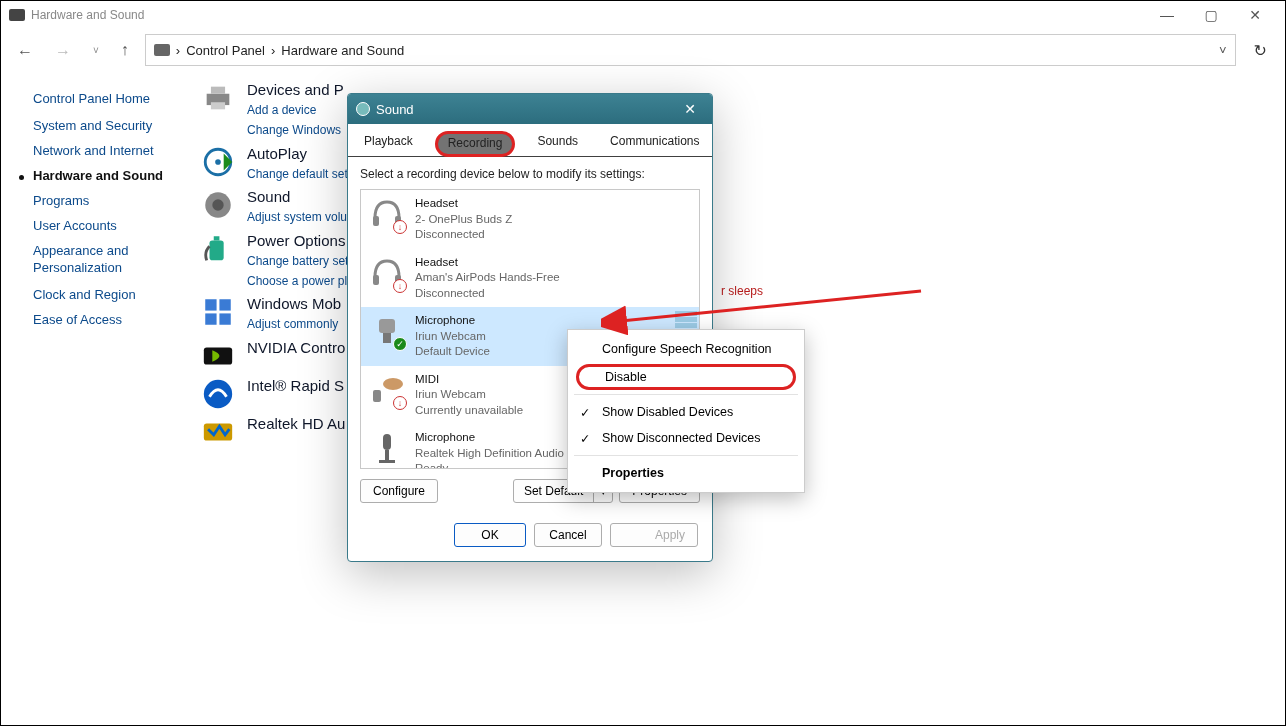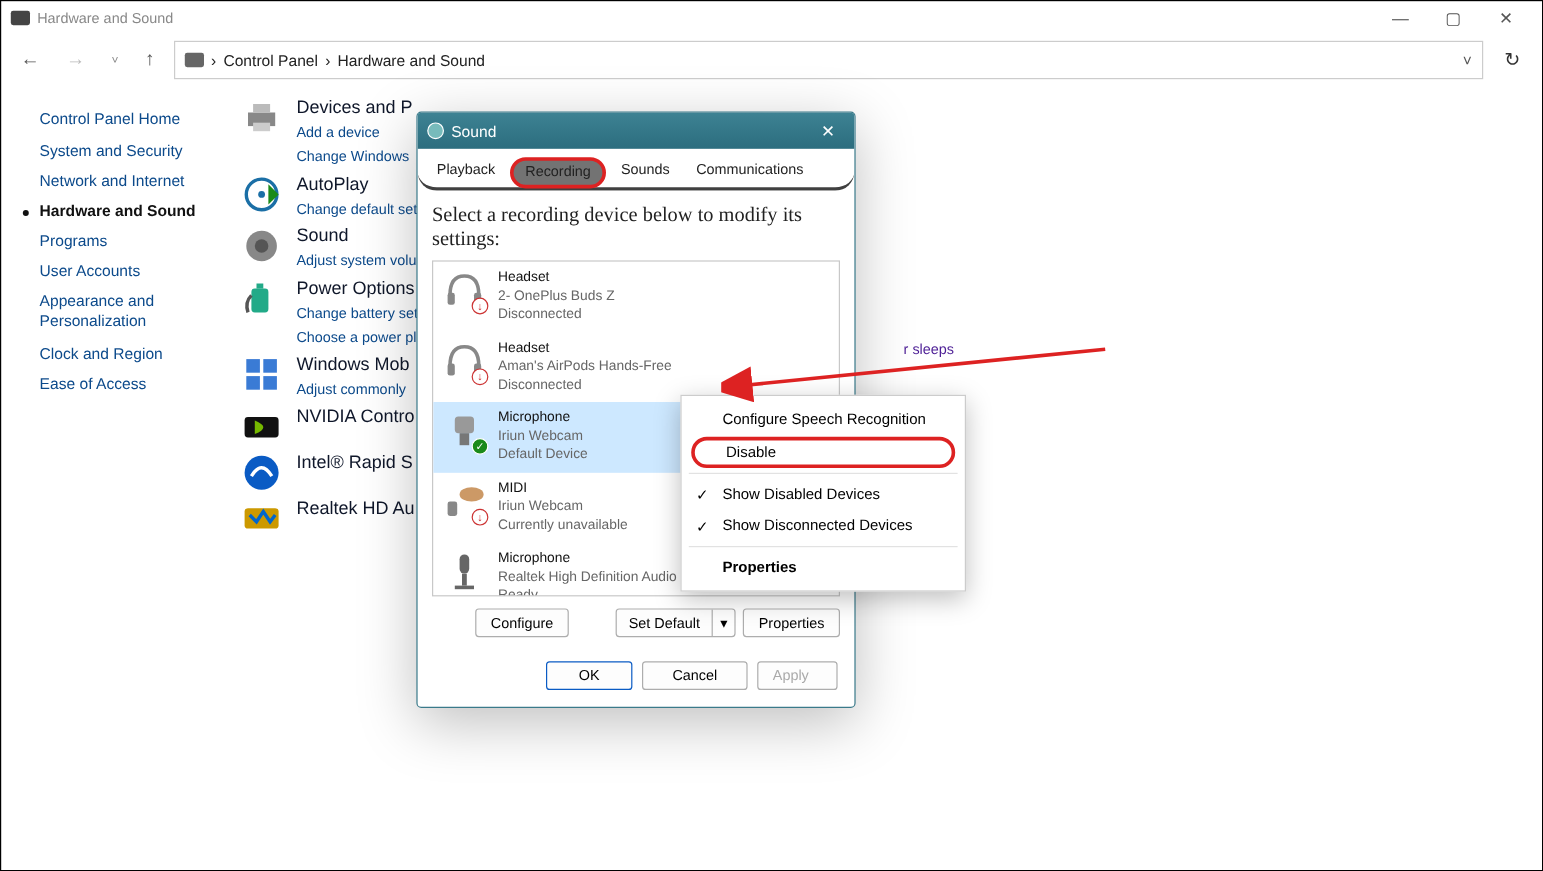--- a/index.html
+++ b/index.html
@@ -24,48 +24,48 @@
   .leftnav .item.active { color:#111; font-weight:600; position:relative;}
   .leftnav .item.active::before { content:""; position:absolute; left:-14px; top:7px; width:5px; height:5px; background:#111; border-radius:50%;}
   
   .main { padding-top:10px; font-size:13px;}
   .cat { display:flex; gap:12px; margin-bottom:4px; align-items:flex-start;}
   .cat-icon { width:34px; height:34px; display:flex; align-items:center; justify-content:center; color:#1b6fa6; flex-shrink:0;}
   .cat-body {}
   .cat-title { color:#0f172a; font-size:15px; margin-bottom:2px;}
   .cat-links { color:#0c4a8b; font-size:12px; line-height:1.7;}
   .cat-links span { display:block;}
-  .extra-blue { color:#4c1d95; font-size:12px; position:absolute; left:752px; top:283px;}
+  .extra-blue { color:#b91c1c; font-size:12px; position:absolute; left:720px; top:283px;}
   
   .dialog { position:absolute; top:92px; left:346px; width:366px; background:#fff; border:1px solid #3a7a8a; box-shadow:0 12px 48px rgba(0,0,0,0.25); border-radius:4px; overflow:hidden;}
   .dlg-title { background:linear-gradient(#3d8293,#2c6d7e); color:#fff; font-size:13px; height:30px; display:flex; align-items:center; padding:0 8px;}
   .dlg-title .close { margin-left:auto; color:#fff; font-size:14px; width:28px; text-align:center;}
   .dlg-title .snd-icon { width:14px; height:14px; border:1px solid #fff; border-radius:50%; margin-right:6px; display:inline-block; background:#7bb;}
-  .tabs { display:flex; font-size:12px; border-bottom:3px solid #404040; padding:6px 6px 0 6px; gap:2px;border-radius:16px;}
+  .tabs { display:flex; font-size:12px; border-bottom:1px solid #404040; padding:6px 6px 0 6px; gap:12px;}
   .tab { padding:4px 10px 6px 10px; color:#222; position:relative; cursor:pointer;}
   .tab.active { border:1px solid #d0d0d0; border-bottom:1px solid #fff; background:#737373; border-radius:3px 3px 0 0; top:1px;}
   .tab.highlight { border:3px solid #d22; border-radius:14px; padding:2px 10px 4px 10px;}
   .dlg-body { padding:10px 12px 0 12px;}
-  .instr { font-size:17px; color:#222; margin-bottom:8px;font-family:Liberation Serif, serif;}
+  .instr { font-size:12px; color:#222; margin-bottom:8px;}
   .device-list { border:1px solid #c8c8c8; height:280px; overflow:hidden;}
   .device { display:flex; gap:10px; padding:6px 8px; border-bottom:0; position:relative;}
   .device.selected { background:#cde8ff;}
   .dev-icon { width:36px; height:36px; position:relative; flex-shrink:0;}
   .dev-icon svg { width:36px; height:36px;}
   .badge { position:absolute; right:-2px; bottom:-2px; width:14px; height:14px; border-radius:50%; display:flex; align-items:center; justify-content:center; font-size:9px;}
   .badge.red { background:#fff; border:1px solid #c33;}
   .badge.red::after { content:"↓"; color:#c33; font-weight:bold;}
   .badge.green { background:#1a8a1a; border:1px solid #fff; color:#fff;}
   .badge.green::after { content:"✓"; font-size:9px;}
   .dev-text { font-size:11.5px; line-height:1.35;}
   .dev-name { color:#111;}
   .dev-sub { color:#666;}
   .level-meter { position:absolute; right:2px; top:4px; width:22px; height:46px; display:flex; flex-direction:column-reverse; gap:1px;}
   .level-meter div { flex:1; background:#9ccbe6;}
-  .dlg-footer { display:flex; justify-content:space-between; padding:10px 12px; align-items:center;margin-left:36px;}
+  .dlg-footer { display:flex; justify-content:space-between; padding:10px 12px; align-items:center;}
   .btn { border:1px solid #adadad; background:#fdfdfd; font-size:12px; padding:4px 12px; border-radius:3px; cursor:pointer;}
   .btn.split { display:flex; align-items:center; gap:0; padding:0;}
   .btn.split .main-lbl { padding:4px 10px; border-right:1px solid #adadad;}
   .btn.split .caret { padding:4px 6px;}
   .dlg-okrow { display:flex; justify-content:flex-end; gap:8px; padding:10px 14px 14px 0;}
   .btn.primary { border:1px solid #0a5bc4; }
   .btn.disabled { color:#aaa;}
   
   .ctxmenu { position:absolute; top:328px; left:566px; width:238px; background:#fff; border:1px solid #ccc; box-shadow:0 6px 20px rgba(0,0,0,0.25); font-size:12.5px; padding:6px 0;}
   .ctxmenu .row { padding:6px 14px 6px 34px; position:relative; cursor:pointer;}
@@ -344,22 +344,22 @@
     <div style="display:flex;gap:6px">
       <div class="btn split">
         <span class="main-lbl">Set Default</span>
         <span class="caret">▾</span>
       </div>
       <div class="btn">Properties</div>
     </div>
   </div>
   <div class="dlg-okrow">
     <div class="btn primary" style="width:72px;text-align:center">OK</div>
-    <div class="btn" style="width:88px;text-align:center">Cancel</div>
-    <div class="btn disabled" style="width:67px;text-align:left">Apply</div>
+    <div class="btn" style="width:68px;text-align:center">Cancel</div>
+    <div class="btn disabled" style="width:88px;text-align:right">Apply</div>
   </div>
 </div>
 
 <div class="ctxmenu">
   <div class="row">Configure Speech Recognition</div>
   <div class="row highlight">Disable</div>
   <hr>
   <div class="row checked">Show Disabled Devices</div>
   <div class="row checked">Show Disconnected Devices</div>
   <hr>

